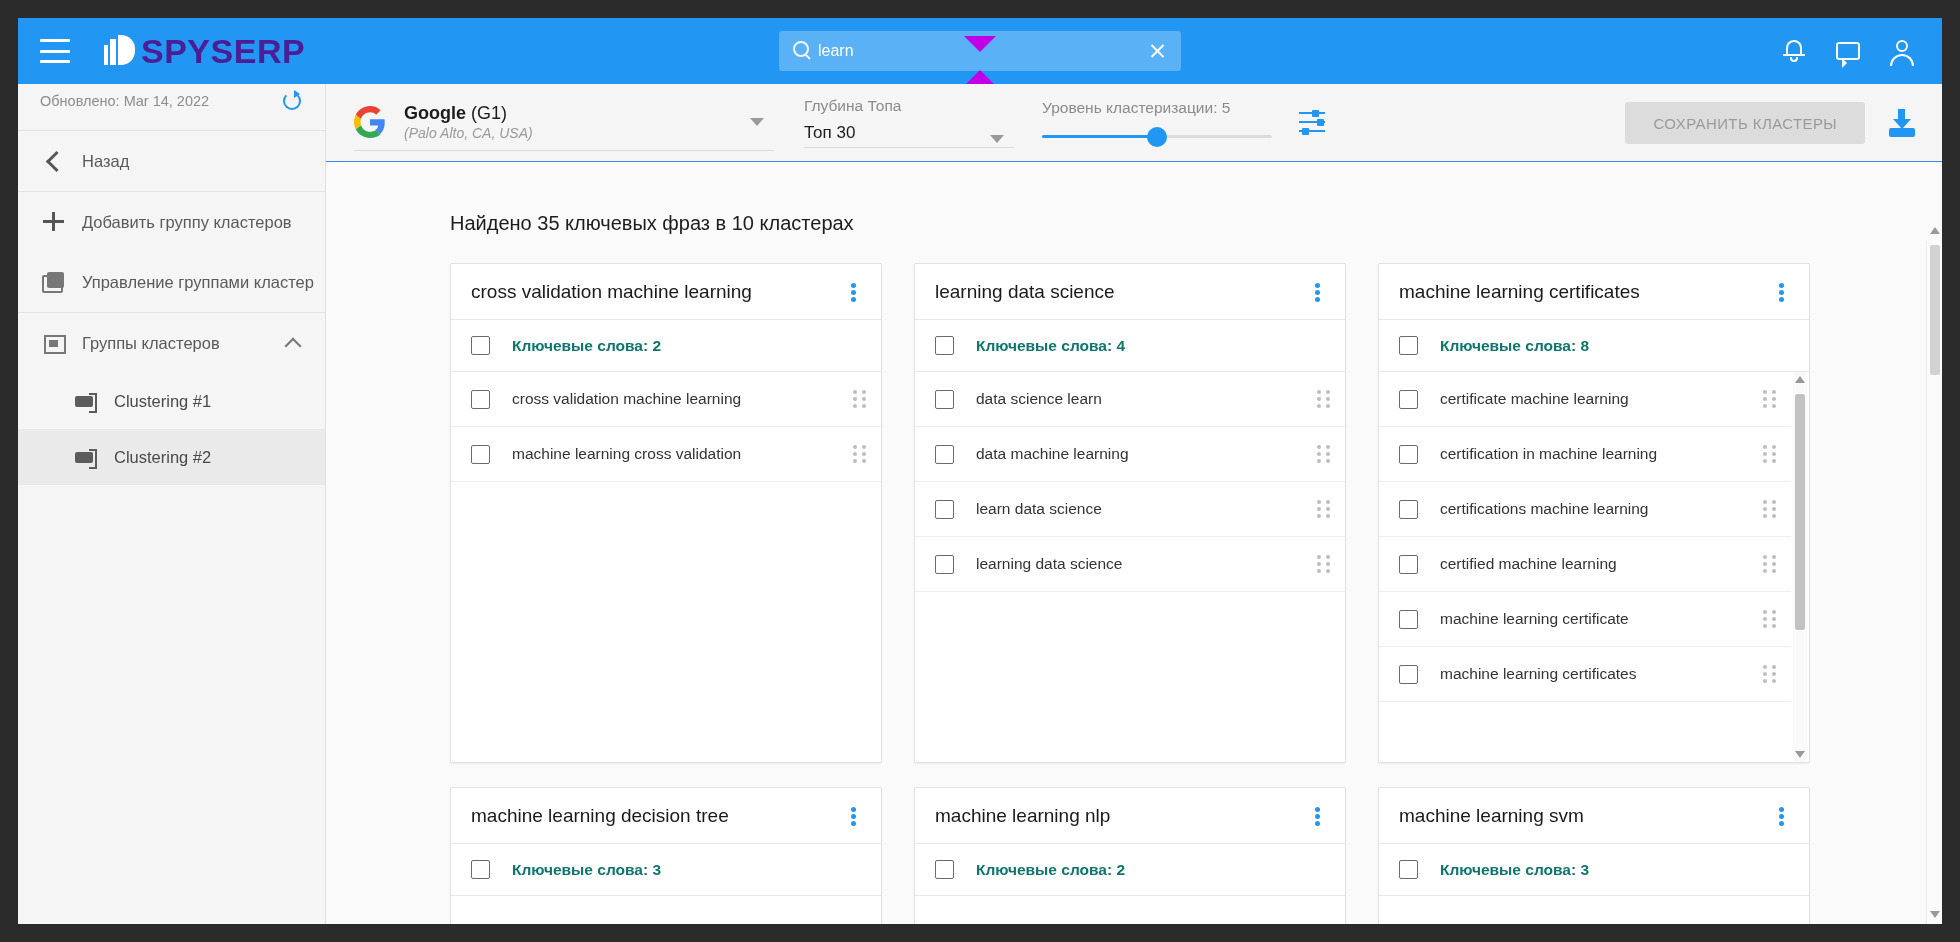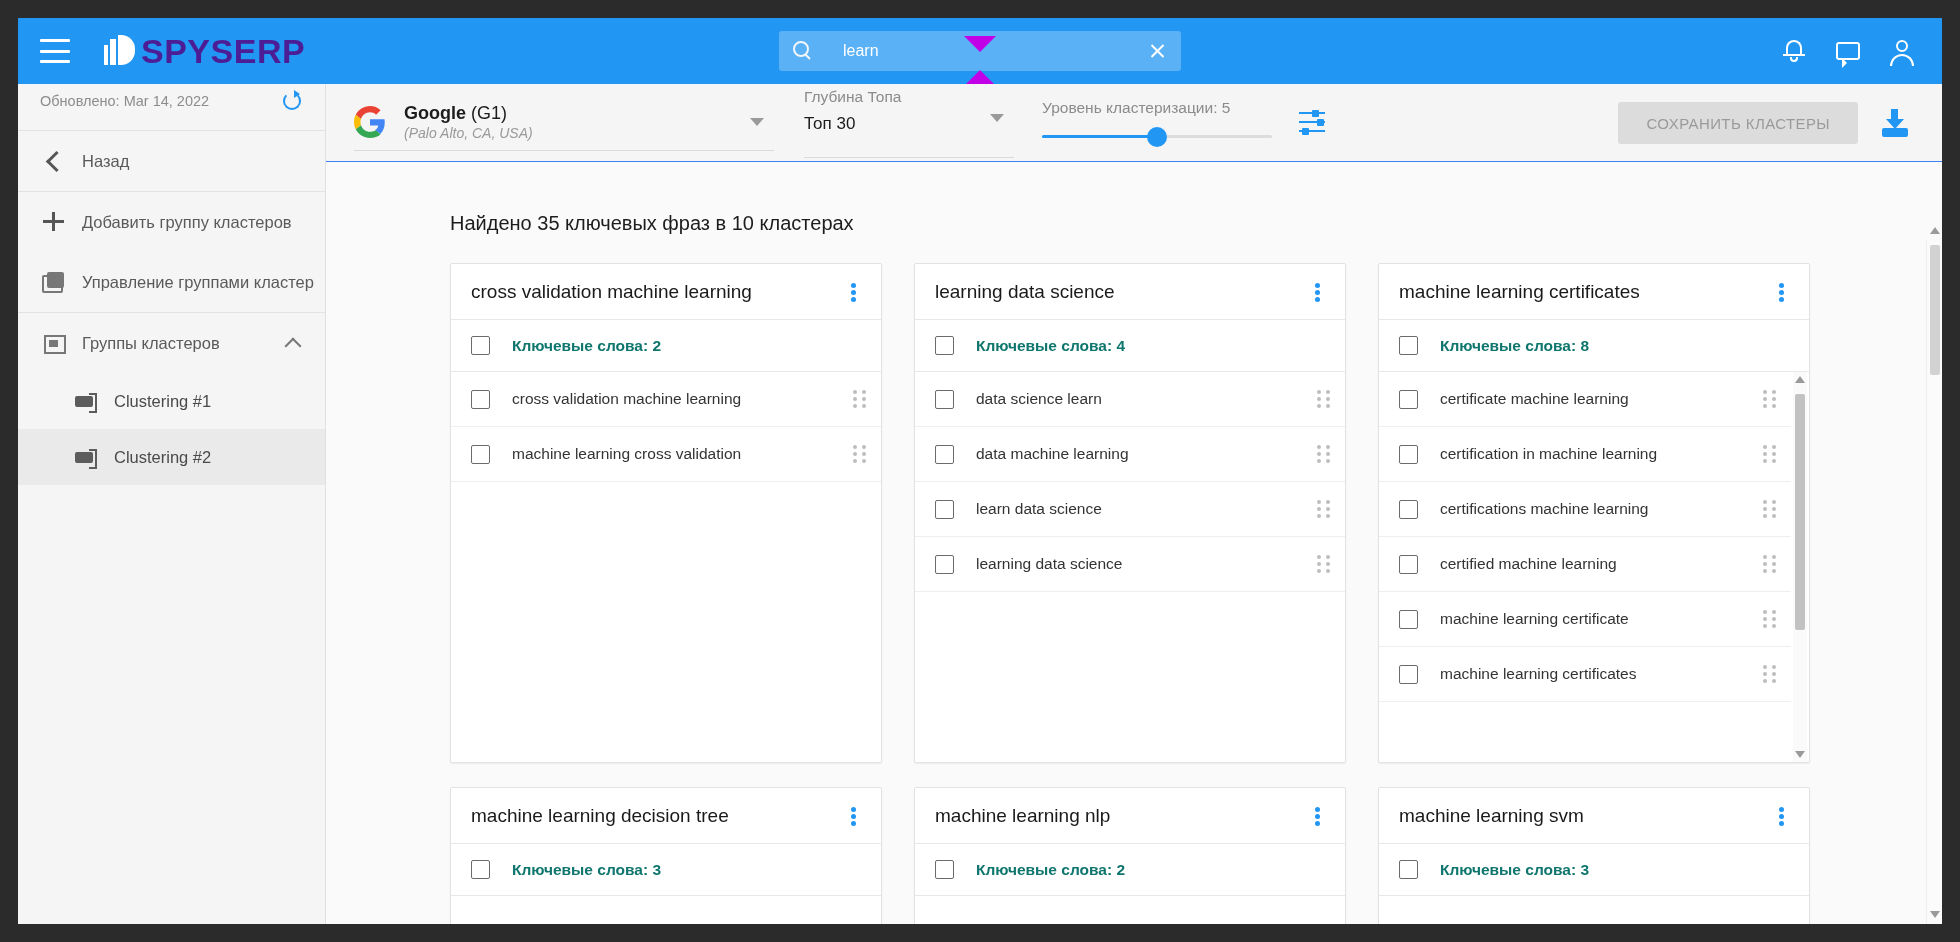--- a/index.html
+++ b/index.html
@@ -56,21 +56,21 @@
     content:''; position:absolute; left:0; top:0; width: 12px; height:12px;
     border: 2px solid #f1f6fb; border-radius: 50%;
   }
   .search-ico::after {
     content:''; position:absolute; left:12px; top:12px; width: 7px; height:2px;
     background:#f1f6fb; transform: rotate(45deg); transform-origin: left center;
   }
   .search-input {
     flex: 1; border: none; background: transparent; outline: none;
     color: #ffffff; font-size: 16px; font-family: "Liberation Sans", sans-serif;
-    margin-left: 30px;
+    margin-left: 5px;
   }
   .search-input::placeholder { color: rgba(255,255,255,0.85); }
   .search-clear {
     width: 32px; height: 32px; margin-right: 8px; cursor:pointer;
     position: relative;
   }
   .search-clear::before, .search-clear::after {
     content:''; position:absolute; left: 8px; top: 15px; width: 17px; height: 2px; background:#fff;
   }
   .search-clear::before { transform: rotate(45deg); }
@@ -217,43 +217,43 @@
   .engine-name .thin { font-weight: normal; }
   .engine-loc { font-size: 14px; color: #9a9a9a; font-style: italic; }
   .sel-caret {
     margin-left: auto; margin-right: 10px;
     width:0;height:0;border-left:7px solid transparent;border-right:7px solid transparent;
     border-top: 8px solid #9a9a9a;
   }
   .depth-block { margin-left: 30px; width: 210px; }
   .field-label { font-size: 15.5px; color: #8b8b8b; margin-bottom: 8px; }
   .depth-sel {
-    display:flex; align-items:flex-start; border-bottom: 1px solid #dadada;
-    padding-bottom: 23px; cursor: pointer;
+    display:flex; align-items:flex-end; border-bottom: 1px solid #dadada;
+    padding-bottom: 4px; cursor: pointer;
   }
   .depth-val { font-size: 17px; color: #1c1c1c; }
   .slider-block { margin-left: 28px; width: 230px; }
   .slider-track {
     position: relative; height: 22px; margin-top: 6px;
   }
   .slider-rail {
     position: absolute; left:0; right:0; top: 10px; height: 3px; background: #dcdcdc; border-radius: 2px;
   }
   .slider-fill {
     position: absolute; left:0; top: 10px; height: 3px; background: #2196f3; border-radius: 2px;
   }
   .slider-thumb {
     position: absolute; top: 2px; width: 20px; height: 20px; border-radius: 50%;
     background: #2196f3; cursor: pointer;
   }
   .tune-ico { margin-left: 26px; width: 28px; height: 28px; position: relative; cursor: pointer; }
   .tune-ico .ln { position:absolute; left:1px; width: 26px; height: 2.5px; background:#2196f3; }
   .tune-ico .kb { position:absolute; width: 7px; height: 7px; background:#2196f3; border-radius:1px; }
   .toolbar-right {
-    position: absolute; right: 32px; top: 0; height: 78px;
+    position: absolute; right: 25px; top: 0; height: 78px;
     display: flex; align-items: center; gap: 22px;
   }
   .save-btn {
     background: #dcdcdc; color: #9a9a9a; border: none;
     height: 42px; padding: 0 28px; font-size: 15px; letter-spacing: .4px;
     font-family: "Liberation Sans", sans-serif; border-radius: 3px; cursor: not-allowed;
   }
   .dl-ico { width: 30px; height: 30px; position: relative; cursor: pointer; }
   .dl-arrow { position:absolute; left:11px; top:1px; width: 7px; height: 11px; background:#2196f3; }
   .dl-head {

